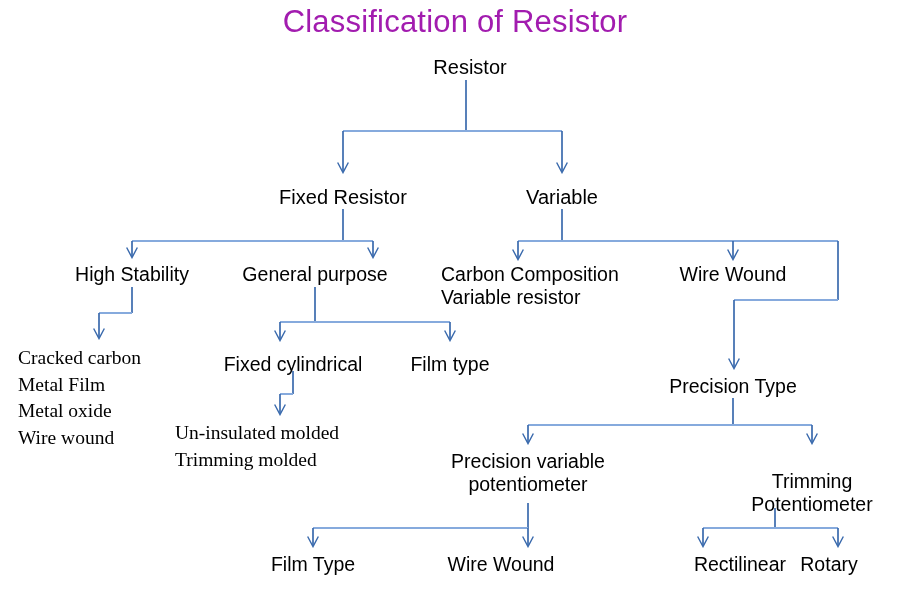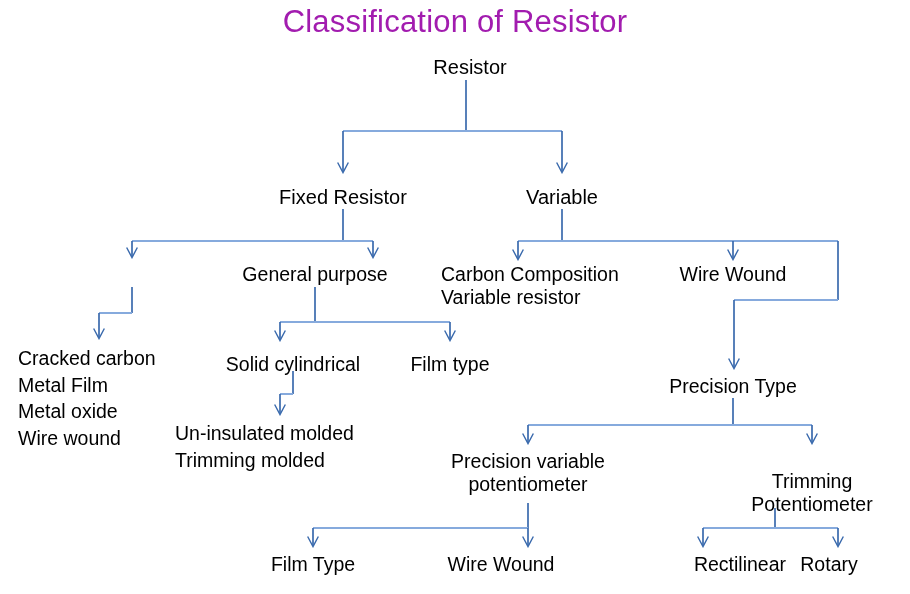--- a/index.html
+++ b/index.html
@@ -28,21 +28,21 @@
     position:absolute;
     left:0;width:910px;
     text-align:center;
     font-size:31px;
     letter-spacing:0.2px;
     color:#a21caf;
   }
   .f19{font-size:19.5px;}
   .f20{font-size:20px;}
   .leaf-list{position:absolute;font-size:19.5px;line-height:1.36;white-space:nowrap;}
-  .leaf-list div{padding:0;}
+  .leaf-list div{padding:0;font-family:Liberation Serif, serif;}
 </style>
 </head>
 <body>
 
 <div id="page">
 
   <svg id="svg-connectors" viewBox="0 0 910 594" width="910" height="594">
     <defs>
       <marker id="arr" viewBox="0 0 10 10" refX="8.5" refY="5" markerWidth="7" markerHeight="7" orient="auto-start-reverse">
         <path d="M0.5,0.5 L9,5 L0.5,9.5" fill="none" stroke="#3a6aad" stroke-width="1.2"></path>
@@ -115,38 +115,39 @@
   </svg>
 
   <div class="title" style="top:4px;">Classification of Resistor</div>
 
   <div class="node ctr f20" style="left:470px;top:56px;">Resistor</div>
 
   <div class="node ctr f20" style="left:343px;top:186px;">Fixed Resistor</div>
 
   <div class="node ctr f20" style="left:562px;top:186px;">Variable</div>
 
+  <div class="node ctr f19" style="left:132px;top:263px;">High Stability</div>
 
   <div class="node ctr f19" style="left:315px;top:263px;">General purpose</div>
 
   <div class="node f19" style="left:441px;top:263px;">
     <div>Carbon Composition</div>
     <div>Variable resistor</div>
   </div>
 
   <div class="node ctr f19" style="left:733px;top:263px;">Wire Wound</div>
 
   <div class="leaf-list" style="left:18px;top:345px;">
     <div>Cracked carbon</div>
     <div>Metal Film</div>
     <div>Metal oxide</div>
     <div>Wire wound</div>
   </div>
 
-  <div class="node ctr f19" style="left:293px;top:353px;">Solid cylindrical</div>
+  <div class="node ctr f19" style="left:293px;top:353px;">Fixed cylindrical</div>
 
   <div class="node ctr f19" style="left:450px;top:353px;">Film type</div>
 
   <div class="leaf-list" style="left:175px;top:420px;">
     <div>Un-insulated molded</div>
     <div>Trimming molded</div>
   </div>
 
   <div class="node ctr f19" style="left:733px;top:375px;">Precision Type</div>
 

